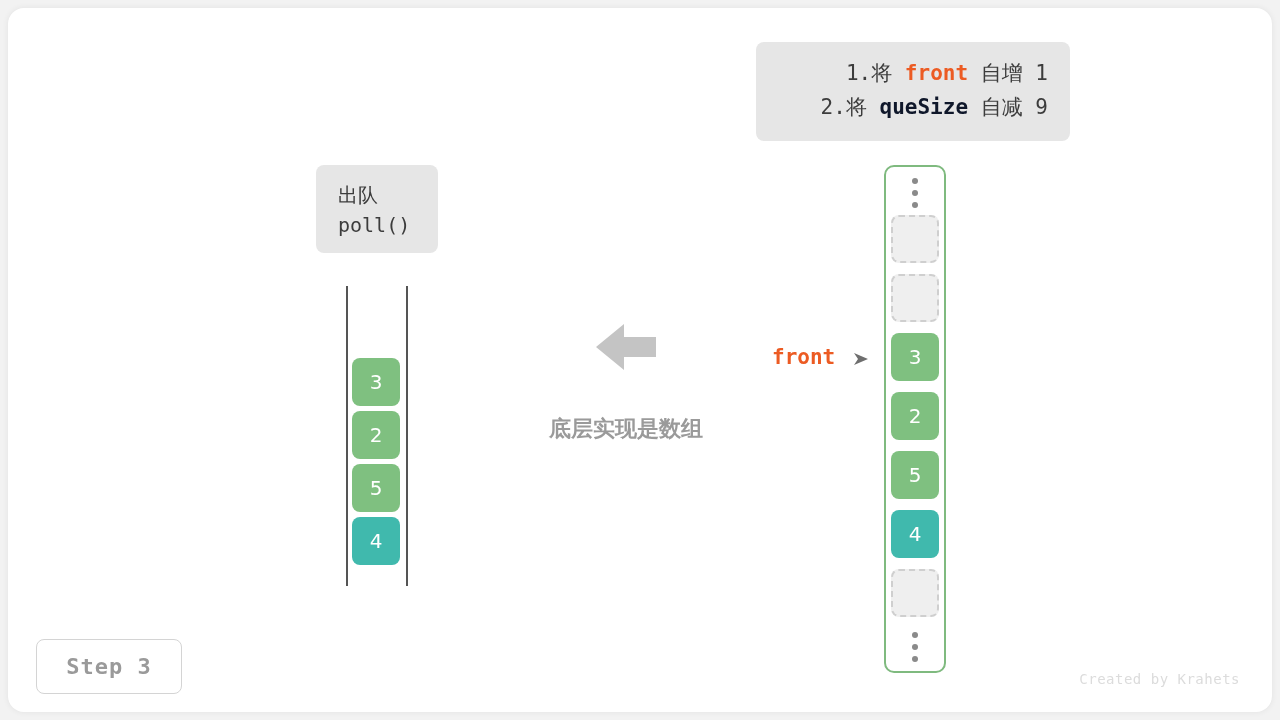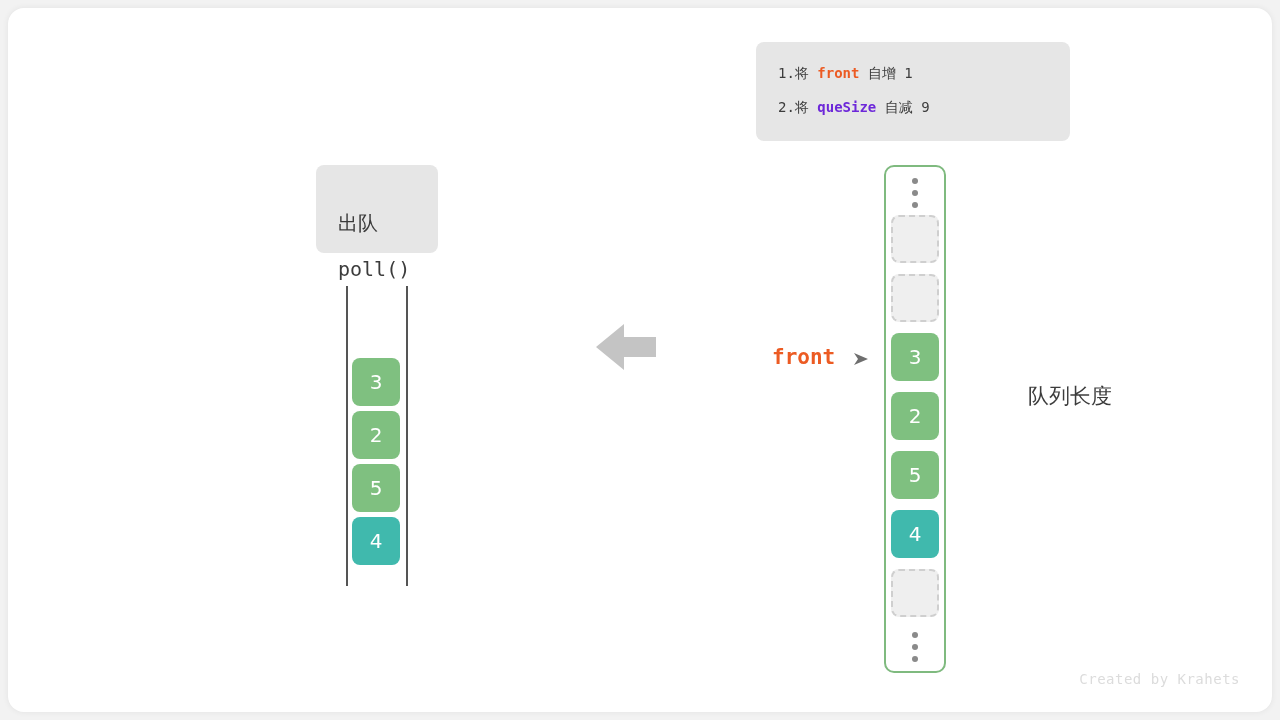--- a/index.html
+++ b/index.html
@@ -43,50 +43,49 @@
 
   .op-note {
     left: 756px;
     top: 42px;
     width: 314px;
     height: 99px;
     padding: 14px 22px 0 22px;
   }
   .op-line {
     font-family: "DejaVu Sans Mono", monospace;
-    font-size: 14px;
+    font-size: 21px;
     line-height: 34px;
     color: #3c3c3c;
     white-space: pre;
+    text-align: right;
   }
   .kw-front { color: #ec5b23; font-weight: bold; }
-  .kw-quesize { color: #6d28d9; font-weight: bold; }
+  .kw-quesize { color: #0f172a; font-weight: bold; }
 
   .op-title {
     left: 316px;
     top: 165px;
     width: 122px;
     height: 88px;
     padding: 15px 0 0 22px;
   }
   .op-title .t1 {
     font-family: "DejaVu Sans", sans-serif;
     font-size: 20px;
     line-height: 30px;
     color: #3c3c3c;
     white-space: pre;
-    margin-top: 28px;
   }
   .op-title .t2 {
     font-family: "DejaVu Sans Mono", monospace;
     font-size: 20px;
     line-height: 30px;
     color: #3c3c3c;
     white-space: pre;
-    margin-top: 16px;
   }
 
   
   .step-badge {
     position: absolute;
     left: 36px;
     top: 639px;
     width: 146px;
     height: 55px;
     border: 1px solid #d4d4d4;
@@ -261,21 +260,21 @@
   <div class="cell teal abs" style="left:352px; top:517px;">
       <span>4</span>
     </div>
 
   <div class="big-arrow">
     <svg width="60" height="50" viewBox="0 0 60 50" xmlns="http://www.w3.org/2000/svg">
       <polygon points="0,25 28,2 28,15 60,15 60,35 28,35 28,48" fill="#c4c4c4"></polygon>
     </svg>
   </div>
 
-  <div class="mid-caption"><br></div>
+  <div class="mid-caption"><span>底层实现是数组</span><br></div>
 
   <div class="array-frame"></div>
 
   <div class="dots abs" style="left:912px; top:178px;">
       <i></i>
       <i></i>
       <i></i>
     </div>
 
   <div class="cell empty abs" style="left:891px; top:215px;">
@@ -307,17 +306,17 @@
     </div>
 
   <div class="front-label">front</div>
   <div class="front-arrow">
     <svg width="16" height="14" viewBox="0 0 16 14" xmlns="http://www.w3.org/2000/svg">
       <polygon points="0,1 14,7 0,13 4,7" fill="#6e6e6e"></polygon>
     </svg>
   </div>
 
   <div class="size-note">
-    <div class="l1">队列长度</div>
-  </div>
-
+  </div>
+
+  <div class="step-badge">Step 3</div>
   <div class="credit">Created by Krahets</div>
 </div>
 
 </body></html>

